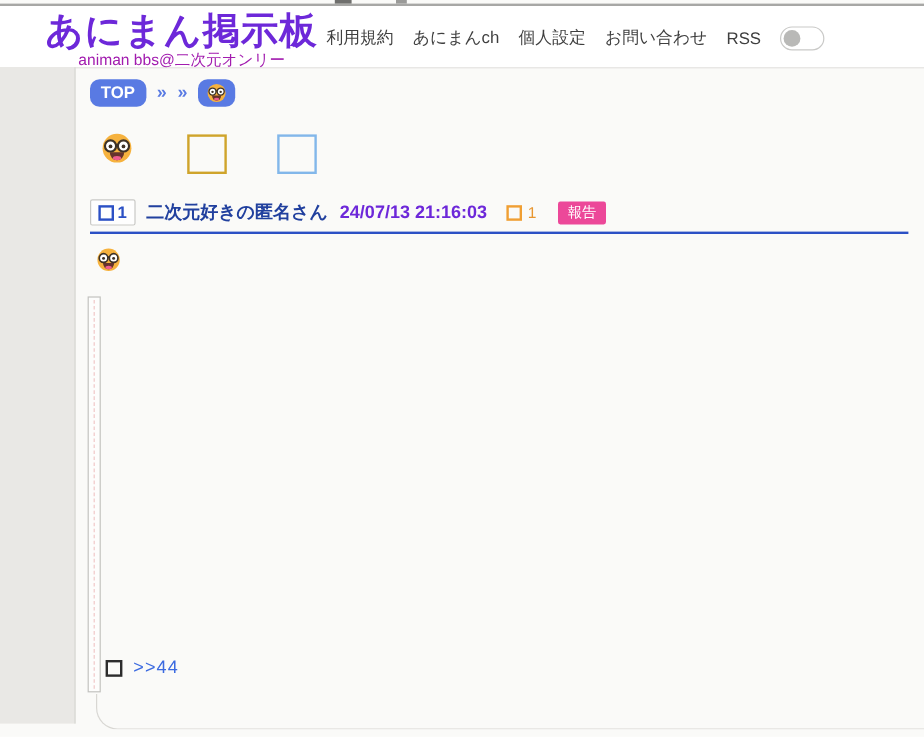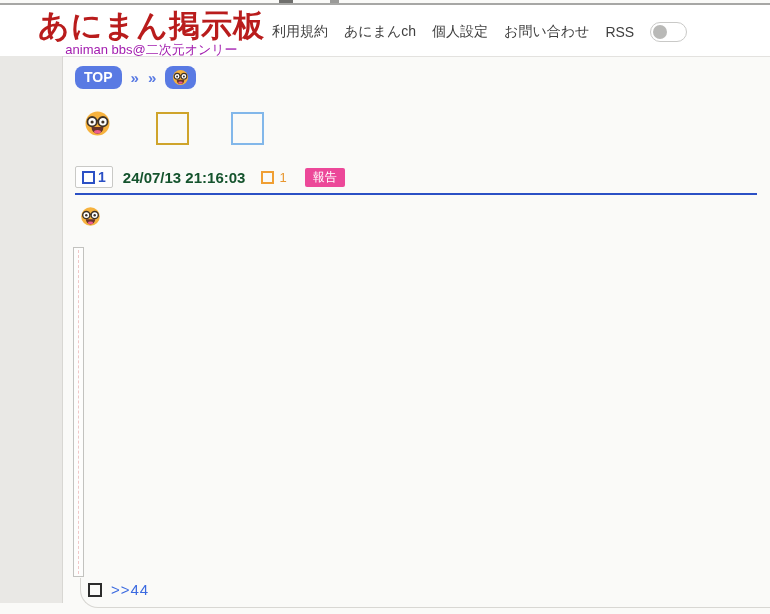--- a/index.html
+++ b/index.html
@@ -8,21 +8,21 @@
 
   
   .top-hairline{position:absolute;left:0;top:3px;width:770px;height:2px;background:#a7a7a5;}
   .frag{position:absolute;top:0;height:3px;background:#6f6f6d;}
   .frag.f1{left:279px;width:14px;}
   .frag.f2{left:330px;width:9px;background:#9a9a98;}
 
   
   .header{position:absolute;left:0;top:5px;width:770px;height:51px;background:#ffffff;border-bottom:1px solid #e3e2df;}
   .logo{position:absolute;left:38px;top:4px;text-align:center;cursor:pointer;}
-  .logo-title{font-size:31px;font-weight:bold;color:#b91c1c;line-height:34px;letter-spacing:1px;text-align:right;}
+  .logo-title{font-size:31px;font-weight:bold;color:#6d28d9;line-height:34px;letter-spacing:1px;text-align:right;}
   .logo-sub{font-size:13px;color:#a21caf;line-height:13px;margin-top:0;}
   .nav{position:absolute;left:272px;top:17px;display:flex;align-items:center;gap:16px;white-space:nowrap;}
   .nav-item{font-size:14px;color:#3f3f3f;text-decoration:none;cursor:pointer;}
   .toggle{display:inline-block;position:relative;width:35px;height:18px;border:1px solid #c9c9c7;border-radius:10px;background:#fff;cursor:pointer;}
   .knob{position:absolute;left:2px;top:2px;width:14px;height:14px;border-radius:50%;background:#b9b9b7;}
 
   
   .sidebar{position:absolute;left:0;top:56px;width:62px;height:547px;background:#e9e8e5;border-right:1px solid #d8d7d3;}
 
   
@@ -45,30 +45,30 @@
 
   
   .post-header{position:absolute;left:75px;top:166px;width:682px;display:flex;align-items:center;padding-bottom:5px;border-bottom:2px solid #2b50c5;}
   .res-num{display:inline-flex;align-items:center;border:1px solid #c9c9c6;background:#fefefe;border-radius:2px;padding:2px 6px;gap:3px;cursor:pointer;}
   .sq{display:inline-block;width:9px;height:9px;background:transparent;}
   .sq.blue-sq{border:2px solid #2b50c5;}
   .sq.orange-sq{border:2px solid #f09f33;}
   .sq.black-sq{width:10px;height:10px;border:2px solid #2c2c2c;}
   .res-num-label{font-size:14px;font-weight:bold;color:#2b50c5;}
   .author{margin-left:9px;font-size:15px;font-weight:bold;color:#21409e;}
-  .datetime{margin-left:10px;font-size:15px;font-weight:bold;color:#14532d;}
+  .datetime{margin-left:10px;font-size:15px;font-weight:bold;color:#6d28d9;}
   .like{display:inline-flex;align-items:center;gap:5px;margin-left:16px;cursor:pointer;}
   .like-count{font-size:13px;color:#e8962f;}
   .report{margin-left:18px;background:#ec4899;color:#fff;font-size:12px;padding:2px 8px;border-radius:2px;text-decoration:none;line-height:15px;cursor:pointer;}
 
   
   .body-emoji{position:absolute;left:80px;top:206px;}
   .strip{position:absolute;left:73px;top:247px;width:9px;height:328px;border:1px solid #c2c2bf;background:#fdfdfc;}
   .strip-inner{position:absolute;left:4px;top:2px;bottom:2px;width:0;border-left:1px dashed #f0c7c7;}
-  .reply-row{position:absolute;left:88px;top:581px;display:flex;align-items:center;gap:9px;}
+  .reply-row{position:absolute;left:88px;top:548px;display:flex;align-items:center;gap:9px;}
   .reply-link{font-size:15px;color:#3b6ae0;text-decoration:none;letter-spacing:1px;cursor:pointer;}
 
   
   .card-bottom{position:absolute;left:80px;top:578px;width:689px;height:29px;border-left:1px solid #d8d7d3;border-bottom:1px solid #d8d7d3;border-bottom-left-radius:18px;}
 </style>
 </head>
 <body>
 
 <div class="page">
 
@@ -128,20 +128,21 @@
       </svg>
     <span class="ph-box gold"></span>
     <span class="ph-box blue"></span>
   </div>
 
   <div class="post-header">
     <span class="res-num">
       <span class="sq blue-sq"></span>
       <span class="res-num-label">1</span>
     </span>
+    <span class="author">二次元好きの匿名さん</span>
     <span class="datetime">24/07/13 21:16:03</span>
     <span class="like">
       <span class="sq orange-sq"></span>
       <span class="like-count">1</span>
     </span>
     <a class="report">報告</a>
   </div>
 
   <div class="body-emoji">
     <svg class="emoji bd" viewBox="0 0 36 36">

